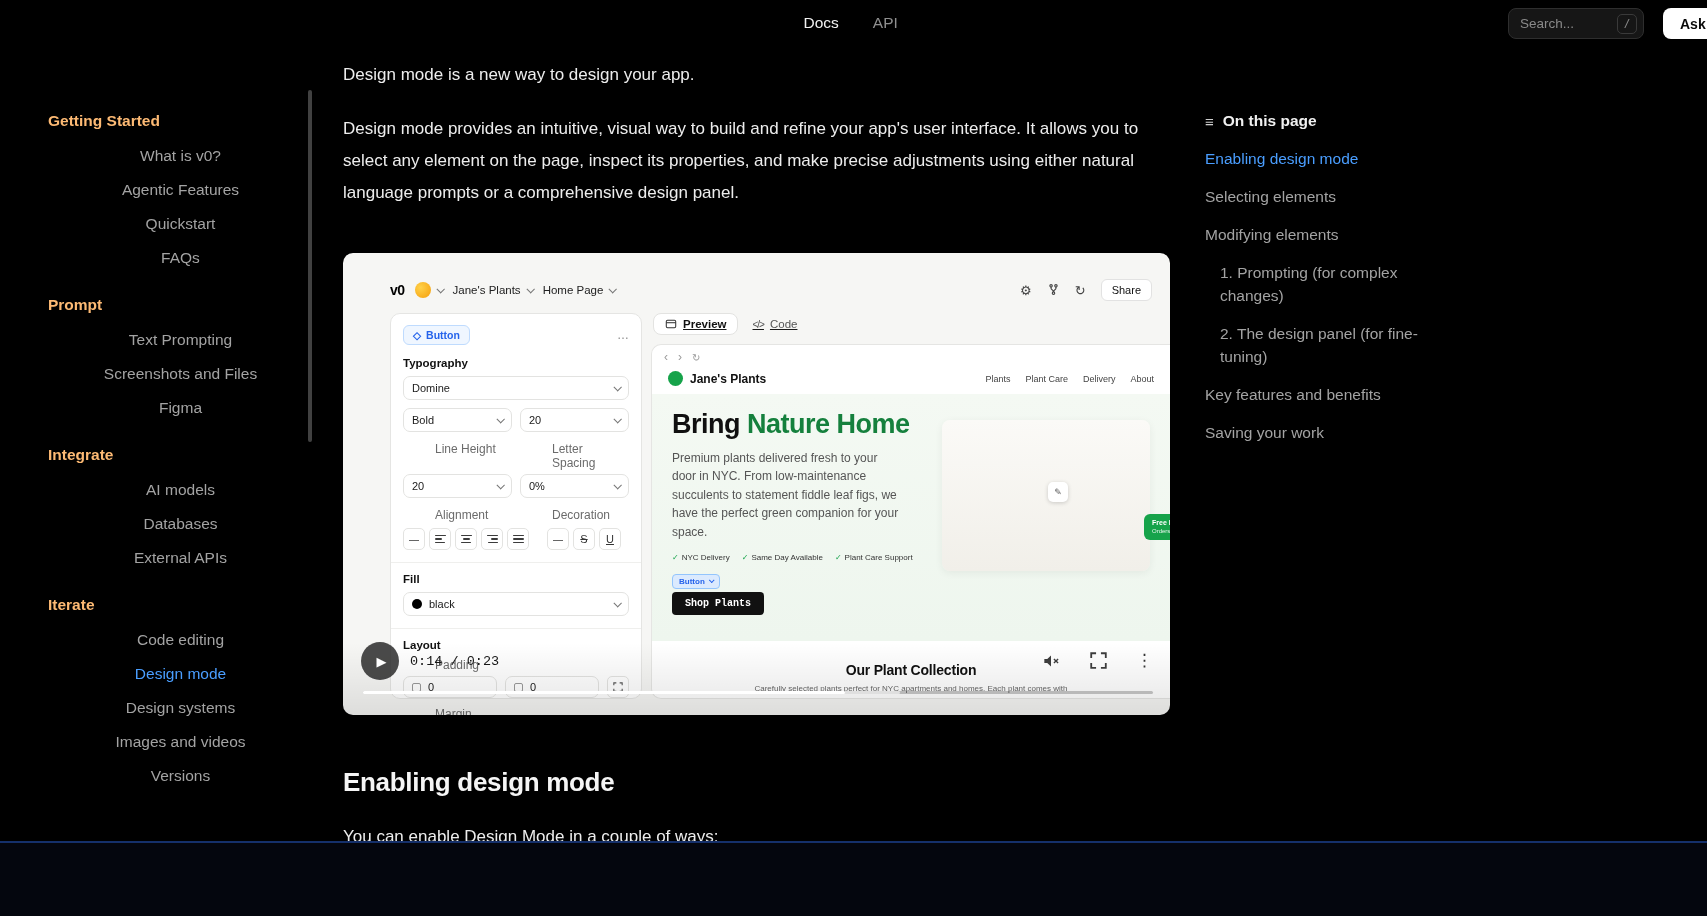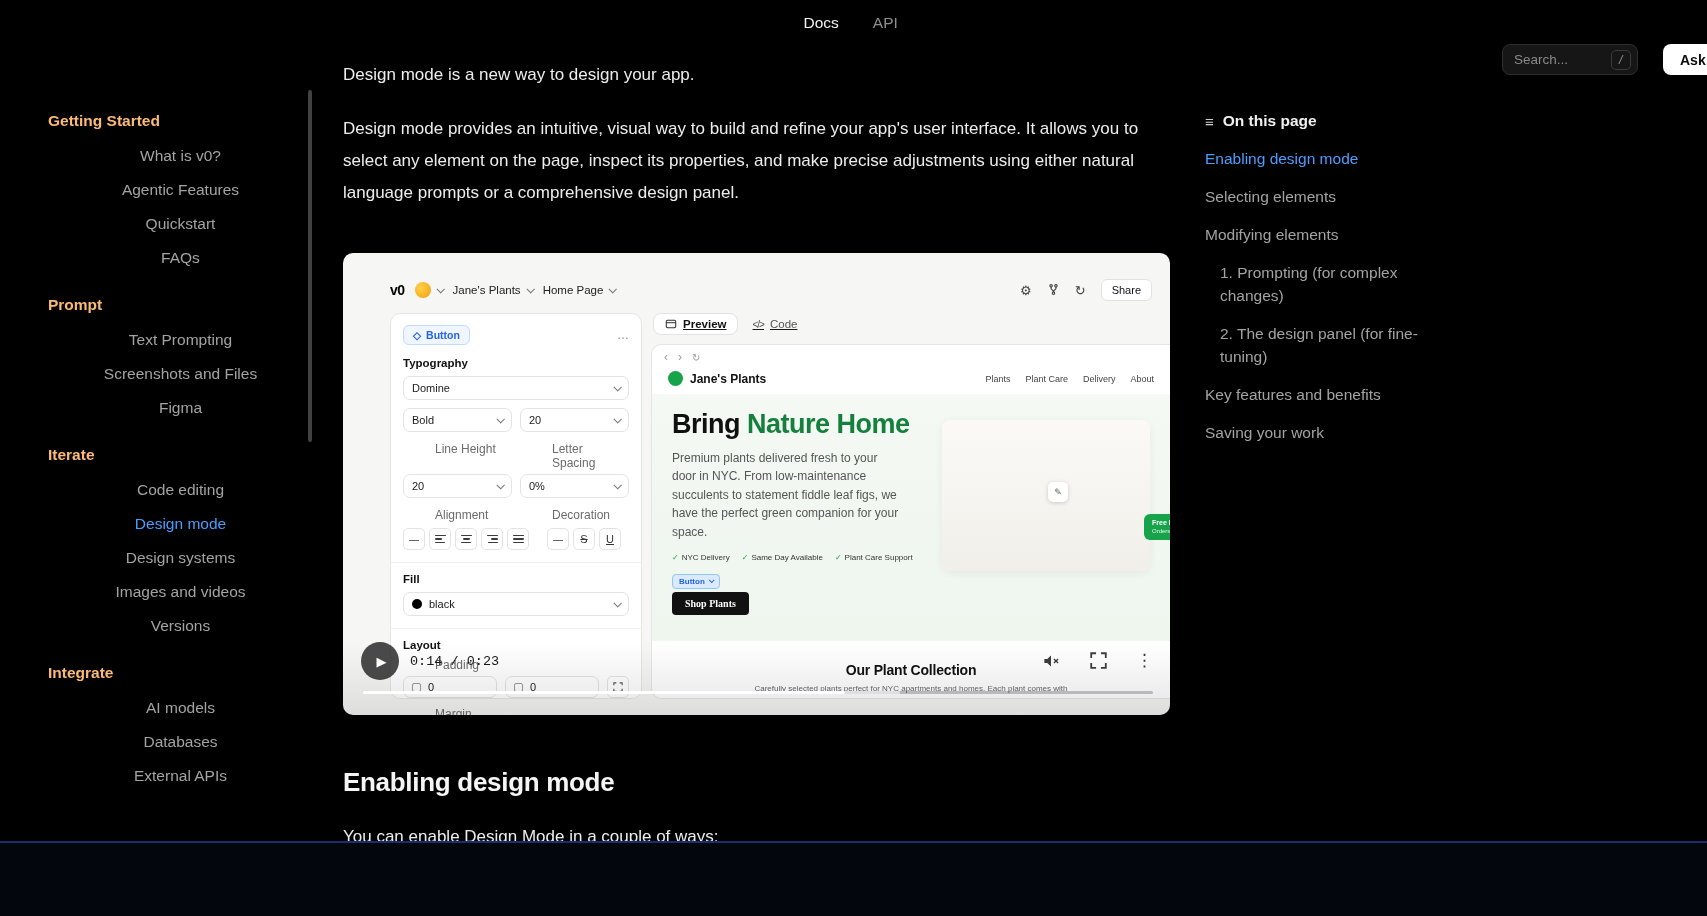--- a/index.html
+++ b/index.html
@@ -17,21 +17,21 @@
     position: fixed; top: 0; left: 0; right: 0; height: 46px;
     background: #000; z-index: 50;
     display: flex; align-items: center;
   }
   .nav-center {
     position: absolute; left: 50%; transform: translateX(-53%);
     display: flex; gap: 34px; font-size: 15.5px;
   }
   .nav-link { color: #8f8f8f; cursor: pointer; }
   .nav-link.active { color: #f2f2f2; }
-  .nav-right { position: absolute; right: 0; top: 8px; display: flex; align-items: flex-end; gap: 25px; margin-top: 36px; }
+  .nav-right { position: absolute; right: 0; top: 8px; display: flex; align-items: flex-end; gap: 19px; }
   .search-box {
     width: 136px; height: 31px; background: #161616; border: 1px solid #2e2e2e;
     border-radius: 8px; display: flex; align-items: center; padding: 0 6px 0 11px;
     justify-content: space-between;
   }
   .search-box input {
     background: transparent; border: none; outline: none; color: #bdbdbd;
     font-size: 13.5px; width: 84px; font-family: "Liberation Sans", sans-serif;
   }
   .search-box input::placeholder { color: #8a8a8a; }
@@ -151,21 +151,21 @@
   .hero-feats { display: flex; gap: 12px; margin-top: 11px; font-size: 8px; color: #333; }
   .feat { display: flex; align-items: center; gap: 3px; }
   .feat .ck { color: #16a34a; font-size: 8px; }
   .mini-chip {
     display: inline-flex; align-items: center; gap: 4px; border: 1px solid #93c5fd; background: #dbeafe;
     color: #2563eb; font-size: 8px; font-weight: 700; padding: 2px 6px; border-radius: 4px; margin-top: 12px; cursor: pointer;
   }
   .mini-chip .chev { width: 4px; height: 4px; border-color: #2563eb; }
   .shop-btn {
     display: block; background: #111; color: #fff; border: none; font-size: 10px; font-weight: 600;
-    padding: 6px 13px; border-radius: 4px; margin-top: 3px; cursor: pointer; font-family: Liberation Serif, serif;
+    padding: 6px 13px; border-radius: 4px; margin-top: 3px; cursor: pointer; font-family: Liberation Mono, monospace;
   }
   .hero-card {
     flex: 1; height: 151px; margin-top: 10px; background: linear-gradient(180deg,#fbfaf7,#f1efe9);
     border-radius: 8px; box-shadow: 0 2px 8px rgba(0,0,0,0.06); position: relative;
   }
   .card-pin {
     position: absolute; right: 82px; top: 62px; width: 20px; height: 20px; background: #fff; border-radius: 5px;
     box-shadow: 0 1px 4px rgba(0,0,0,0.18); display: flex; align-items: center; justify-content: center;
     font-size: 9px; color: #555; cursor: pointer;
   }
@@ -237,32 +237,32 @@
       <div class="sb-item">Quickstart</div>
       <div class="sb-item">FAQs</div>
     </div>
     <div class="sb-section">
       <div class="sb-title">Prompt</div>
       <div class="sb-item">Text Prompting</div>
       <div class="sb-item">Screenshots and Files</div>
       <div class="sb-item">Figma</div>
     </div>
     <div class="sb-section">
+      <div class="sb-title">Integrate</div>
+      <div class="sb-item">AI models</div>
+      <div class="sb-item">Databases</div>
+      <div class="sb-item">External APIs</div>
+    </div>
+    <div class="sb-section">
       <div class="sb-title">Iterate</div>
       <div class="sb-item">Code editing</div>
       <div class="sb-item active">Design mode</div>
       <div class="sb-item">Design systems</div>
       <div class="sb-item">Images and videos</div>
       <div class="sb-item">Versions</div>
-    </div>
-    <div class="sb-section">
-      <div class="sb-title">Integrate</div>
-      <div class="sb-item">AI models</div>
-      <div class="sb-item">Databases</div>
-      <div class="sb-item">External APIs</div>
     </div>
     <div class="sb-scrollbar"></div>
   </aside>
 
   <main class="main">
     <p class="intro">Design mode is a new way to design your app.</p>
     <p class="para">Design mode provides an intuitive, visual way to build and refine your app's user interface. It allows you to select any element on the page, inspect its properties, and make precise adjustments using either natural language prompts or a comprehensive design panel.</p>
 
     <div class="video">
       <div class="va">

